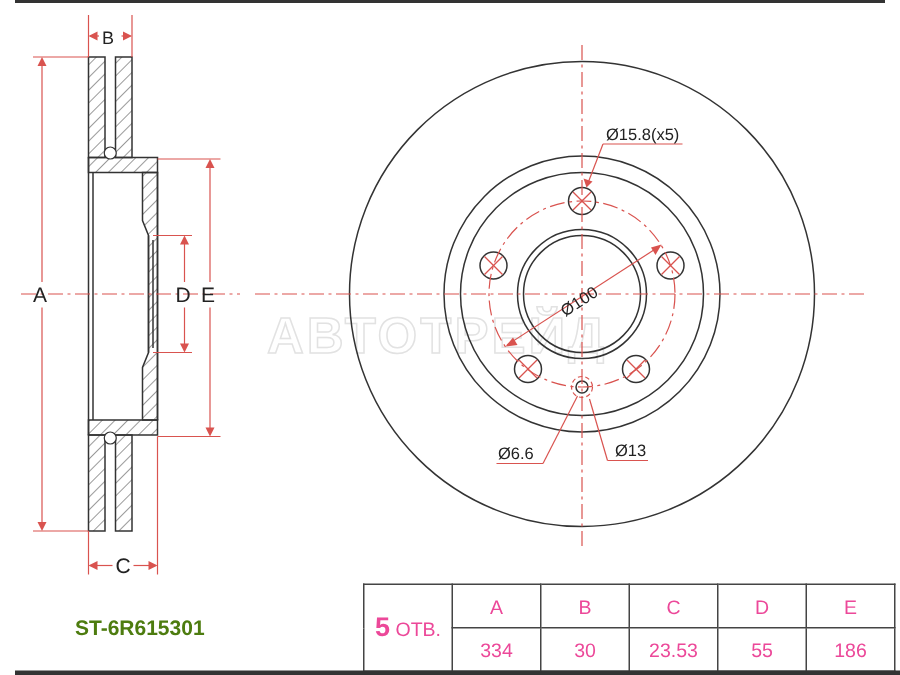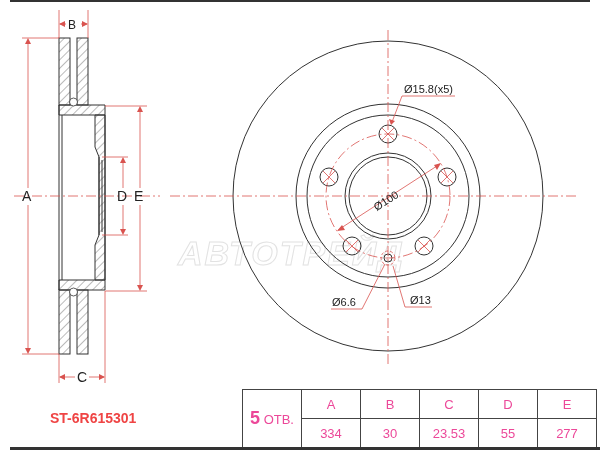--- a/index.html
+++ b/index.html
@@ -1,28 +1,28 @@
 <!DOCTYPE html>
 <html><head>
 <meta charset="utf-8">
 <style>
   html, body { margin:0; padding:0; background:#ffffff; }
   body { width:600px; height:450px; position:relative; overflow:hidden;
          font-family:"Liberation Sans", sans-serif; }
   svg { position:absolute; left:0; top:0; }
   .dim-txt { font-family:"Liberation Sans", sans-serif; fill:#222; }
-  .part-no { position:absolute; left:50px; top:410px; font-weight:bold; font-size:14px; color:#ef4444; }
+  .part-no { position:absolute; left:50px; top:410px; font-weight:bold; font-size:14px; color:#4d7c0f; }
   table.spec { position:absolute; left:242px; top:389px; border-collapse:collapse;
                font-family:"Liberation Sans", sans-serif; font-size:13px; color:#ec4899; }
   table.spec td { border:1px solid #444; text-align:center; width:58px; height:28px; padding:0; }
   table.spec td.holes { width:58px; font-size:13px; }
   table.spec td.holes b { font-size:18px; }
   .watermark { position:absolute; left:178px; top:205px; font-size:34px; font-weight:bold;
-               font-style:italic; color:transparent; -webkit-text-stroke:1px #e2e2e2;
-               letter-spacing:2px;margin-top:29px; }
+               color:transparent; -webkit-text-stroke:1px #e2e2e2;
+               letter-spacing:2px; }
   .frame-top { position:absolute; left:10px; top:0; width:580px; height:2px; background:#333; }
   .frame-bot { position:absolute; left:10px; top:447px; width:590px; height:3px; background:#333; }
 </style>
 </head>
 <body>
 
 <div class="frame-top"></div>
 
 <div class="watermark">АВТОТРЕЙД</div>
 
@@ -170,18 +170,18 @@
     <td>B</td>
     <td>C</td>
     <td>D</td>
     <td>E</td>
   </tr>
   <tr>
     <td>334</td>
     <td>30</td>
     <td>23.53</td>
     <td>55</td>
-    <td>277</td>
+    <td>186</td>
   </tr>
 </tbody>
   </table>
 
 <div class="frame-bot"></div>
 
 </body></html>

